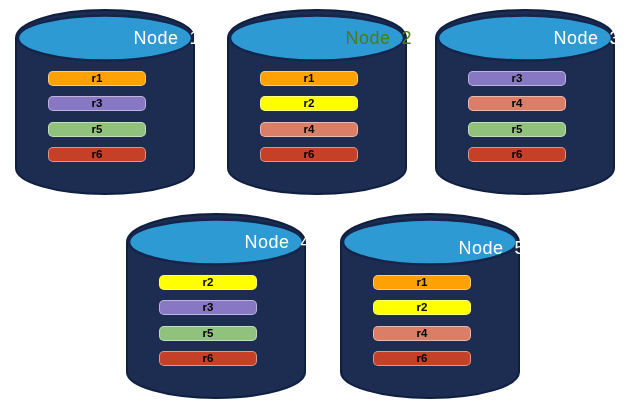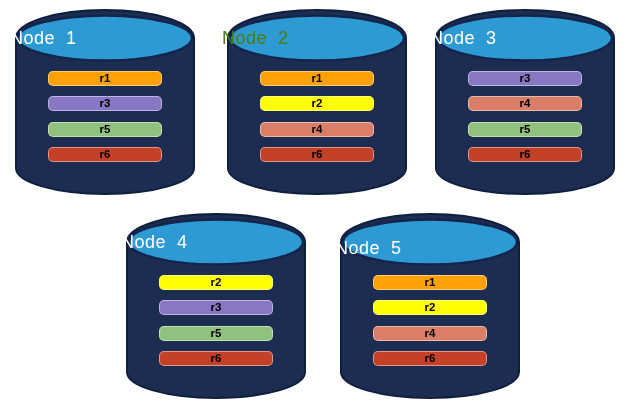--- a/index.html
+++ b/index.html
@@ -26,38 +26,38 @@
     top: 0;
     display: block;
   }
   .node-title {
     position: absolute;
     left: 0;
     top: 19px;
     width: 100%;
     height: 22px;
     line-height: 22px;
-    text-align: left;
+    text-align: right;
     color: #ffffff;
     font-size: 18px;
     letter-spacing: 0.5px;
     white-space: pre;
     font-weight: 400;
   }
   .bars {
     position: absolute;
     left: 0;
     top: 0;
     width: 100%;
     height: 100%;
   }
   .bar {
     position: absolute;
     left: 38px;
-    width: 114px;
+    width: 98px;
     height: 15px;
     box-sizing: border-box;
     border: 1px solid rgba(255,255,255,0.45);
     border-radius: 5px;
     text-align: center;
     font-size: 11.5px;
     font-weight: bold;
     color: #000000;
     line-height: 13px;
     font-family: "Liberation Sans", sans-serif;

